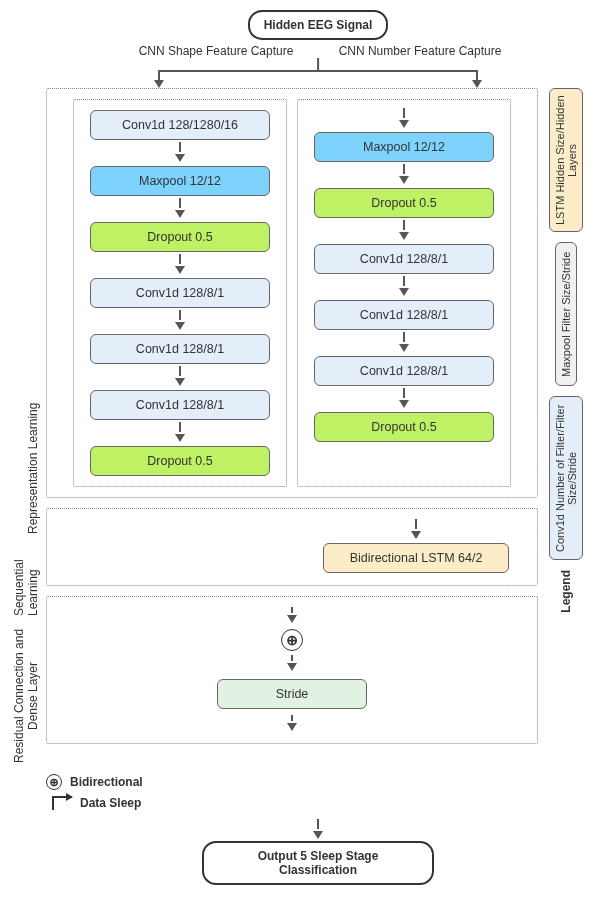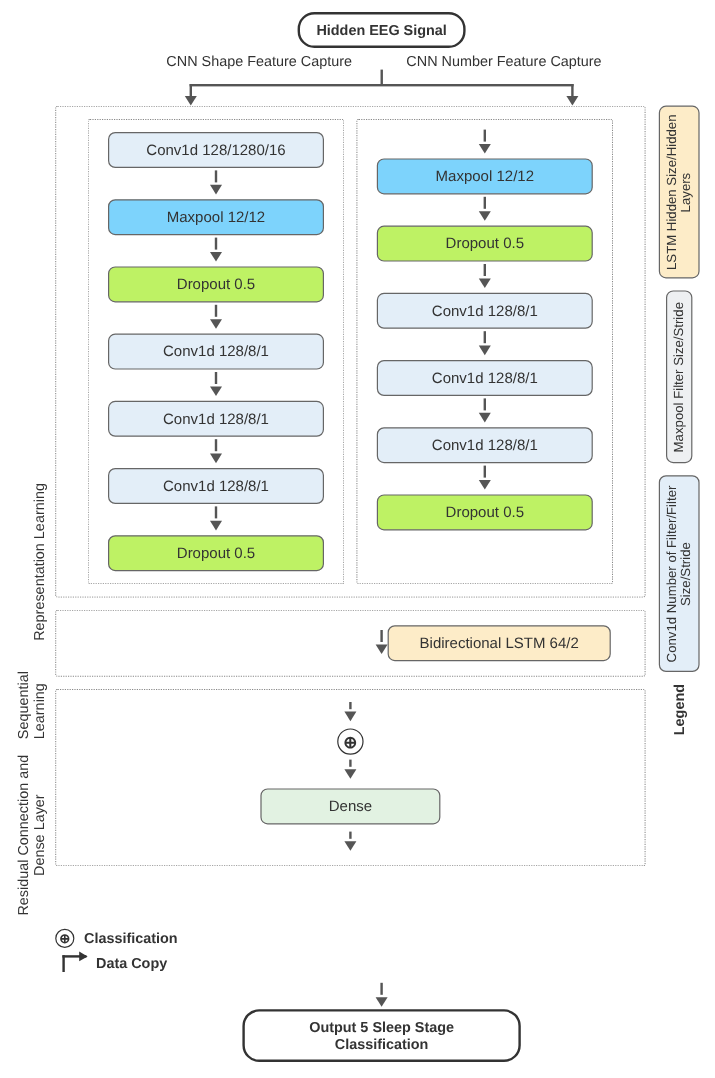--- a/index.html
+++ b/index.html
@@ -326,69 +326,69 @@
                 <div class="arrow-stem"></div>
                 <div class="arrow"></div>
               </div>
             <div class="block drop">Dropout 0.5</div>
           </div>
 
         </div>
       </div>
 
       <div class="section seq">
-        <div style="display:flex;flex-direction:row;align-items:center;">
+        <div style="display:flex;flex-direction:column;align-items:center;">
           <div class="arrow-group">
               <div class="arrow-stem"></div>
               <div class="arrow"></div>
             </div>
           <div class="block lstm" style="width:176px;">Bidirectional LSTM 64/2</div>
         </div>
       </div>
 
       <div class="section residual">
         <div class="arrow-group">
             <div class="arrow-stem" style="height:6px;"></div>
             <div class="arrow"></div>
           </div>
         <div class="circleplus">⊕</div>
         <div class="arrow-group">
             <div class="arrow-stem" style="height:6px;"></div>
             <div class="arrow"></div>
           </div>
-        <div class="block dense" style="width:140px;">Dense</div>
+        <div class="block dense" style="width:140px;">Stride</div>
         <div class="arrow-group">
             <div class="arrow-stem" style="height:6px;"></div>
             <div class="arrow"></div>
           </div>
       </div>
 
     </div>
 
     <div class="legend-box">
       <div class="legend-item" style="background:#fdecc8;">LSTM Hidden Size/Hidden Layers</div>
       <div class="legend-item" style="background:#eef0f2;">Maxpool  Filter Size/Stride</div>
       <div class="legend-item" style="background:#e3eef8;height:150px;">Conv1d Number of Filter/Filter Size/Stride</div>
       <div class="legend-title">Legend</div>
     </div>
 
   </div>
 
   <div class="footnotes">
     <div class="row">
       <div class="circleplus sm">⊕</div>
-      <span style="font-weight:bold;">Classification</span>
+      <span style="font-weight:bold;">Bidirectional</span>
     </div>
     <div class="row">
       <div class="datacopy">
         <div class="hline"></div>
           <div class="ahead"></div>
           <div class="vline"></div>
       </div>
-      <span style="font-weight:bold;">Data Copy</span>
+      <span style="font-weight:bold;">Data Sleep</span>
     </div>
   </div>
 
   <div class="center" style="margin-top:8px; margin-left:40px;">
     <div class="arrow-group" style="display:inline-flex;">
         <div class="arrow-stem"></div>
         <div class="arrow"></div>
       </div><br>
     <div class="output-box" style="max-width:200px;">Output 5 Sleep Stage Classification</div>
   </div>

